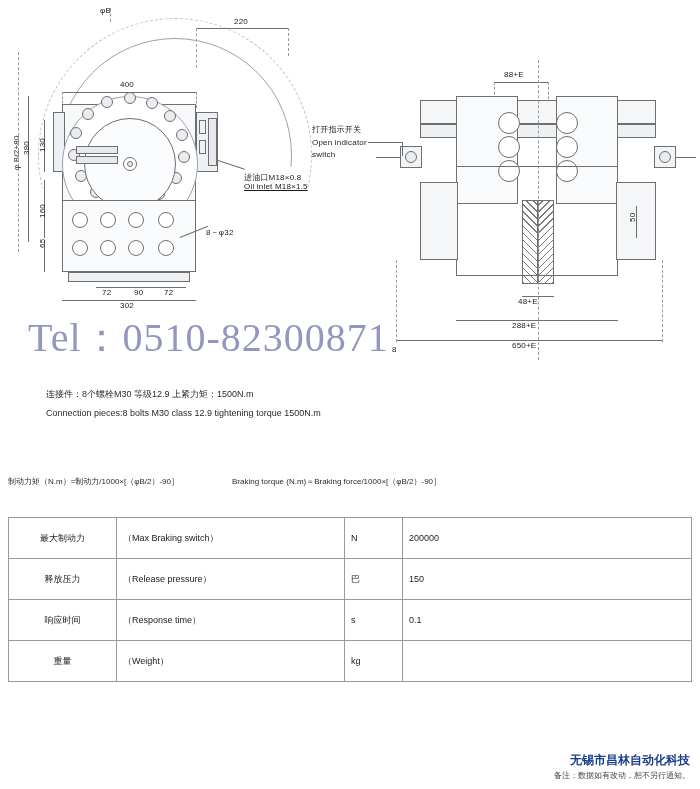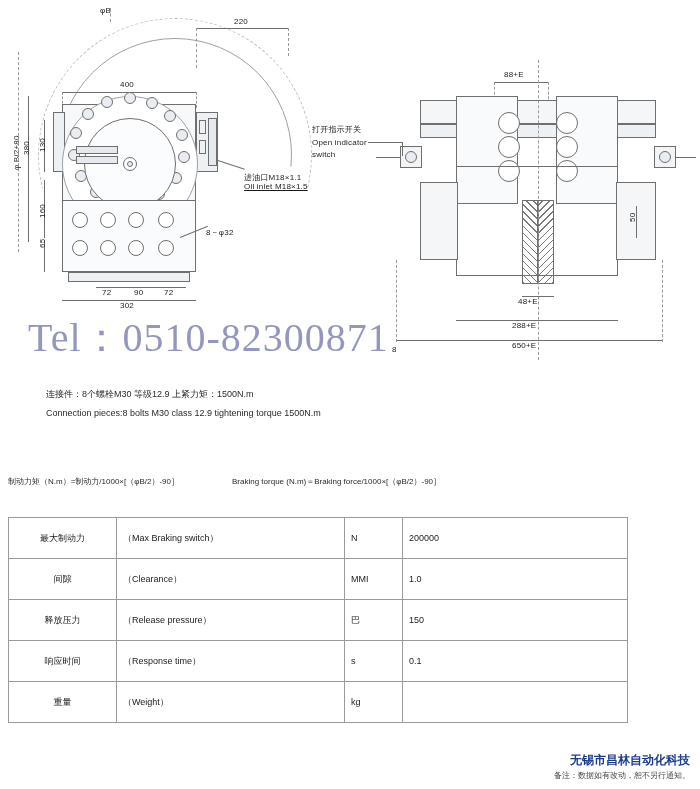--- a/index.html
+++ b/index.html
@@ -20,21 +20,21 @@
 
   
   .phone{position:absolute;color:#8b8fb8;font-family:"Liberation Serif",serif;font-size:40px;letter-spacing:1px;opacity:.92;white-space:nowrap;}
   .tel{left:28px;top:310px;}
   .fax{left:28px;top:408px;}
 
   
   .note{position:absolute;font-size:9px;color:#2a2a2a;white-space:nowrap;}
 
   
-  .tbl{position:absolute;left:8px;top:517px;width:620px;border-collapse:collapse;}
+  .tbl{position:absolute;left:8px;top:517px;width:684px;border-collapse:collapse;}
   .tbl td{border:1px solid #9a9a9a;font-size:9px;padding:0 6px;height:40px;color:#1b1b1b;}
   .c1{width:95px;text-align:center;}
   .c2{width:215px;}
   .c3{width:45px;text-align:left;}
   .c4{width:auto;}
 
   
   .foot1{position:absolute;right:10px;top:752px;font-size:12px;color:#1a3c8c;font-weight:bold;white-space:nowrap;}
   .foot2{position:absolute;right:10px;top:770px;font-size:8px;color:#444;white-space:nowrap;}
 
@@ -124,21 +124,21 @@
   <div class="ln h" style="left:96px;top:287px;width:28px;"></div>
   <div class="ln h" style="left:124px;top:287px;width:34px;"></div>
   <div class="ln h" style="left:158px;top:287px;width:28px;"></div>
   <div class="lbl" style="left:102px;top:288px;">72</div>
   <div class="lbl" style="left:134px;top:288px;">90</div>
   <div class="lbl" style="left:164px;top:288px;">72</div>
   <div class="ln h" style="left:62px;top:300px;width:134px;"></div>
   <div class="lbl" style="left:120px;top:301px;">302</div>
 
   <div class="ln h" style="left:218px;top:160px;width:28px;transform:rotate(18deg);transform-origin:left center;"></div>
-  <div class="lbl" style="left:244px;top:172px;">进油口M18×1.1</div>
+  <div class="lbl" style="left:244px;top:172px;">进油口M18×0.8</div>
   <div class="lbl" style="left:244px;top:182px;text-decoration:underline;">Oil inlet M18×1.5</div>
 
   <div class="ln h" style="left:494px;top:82px;width:54px;"></div>
   <div class="lbl" style="left:504px;top:70px;">88+E</div>
   <div class="dash-v" style="left:494px;top:82px;height:22px;"></div>
   <div class="dash-v" style="left:548px;top:82px;height:22px;"></div>
 
   <div class="box" style="left:420px;top:100px;width:236px;height:24px;background:#f4f6f8;"></div>
   <div class="box" style="left:420px;top:124px;width:236px;height:14px;background:#eef1f4;"></div>
 
@@ -197,26 +197,20 @@
 
   <table class="tbl">
     <tbody>
       <tr>
         <td class="c1">最大制动力</td>
         <td class="c2">（Max Braking switch）</td>
         <td class="c3">N</td>
         <td class="c4">200000</td>
       </tr>
       <tr>
-        <td class="c1">间隙</td>
-        <td class="c2">（Clearance）</td>
-        <td class="c3">MMI</td>
-        <td class="c4">1.0</td>
-      </tr>
-      <tr>
         <td class="c1">释放压力</td>
         <td class="c2">（Release pressure）</td>
         <td class="c3">巴</td>
         <td class="c4">150</td>
       </tr>
       <tr>
         <td class="c1">响应时间</td>
         <td class="c2">（Response time）</td>
         <td class="c3">s</td>
         <td class="c4">0.1</td>

